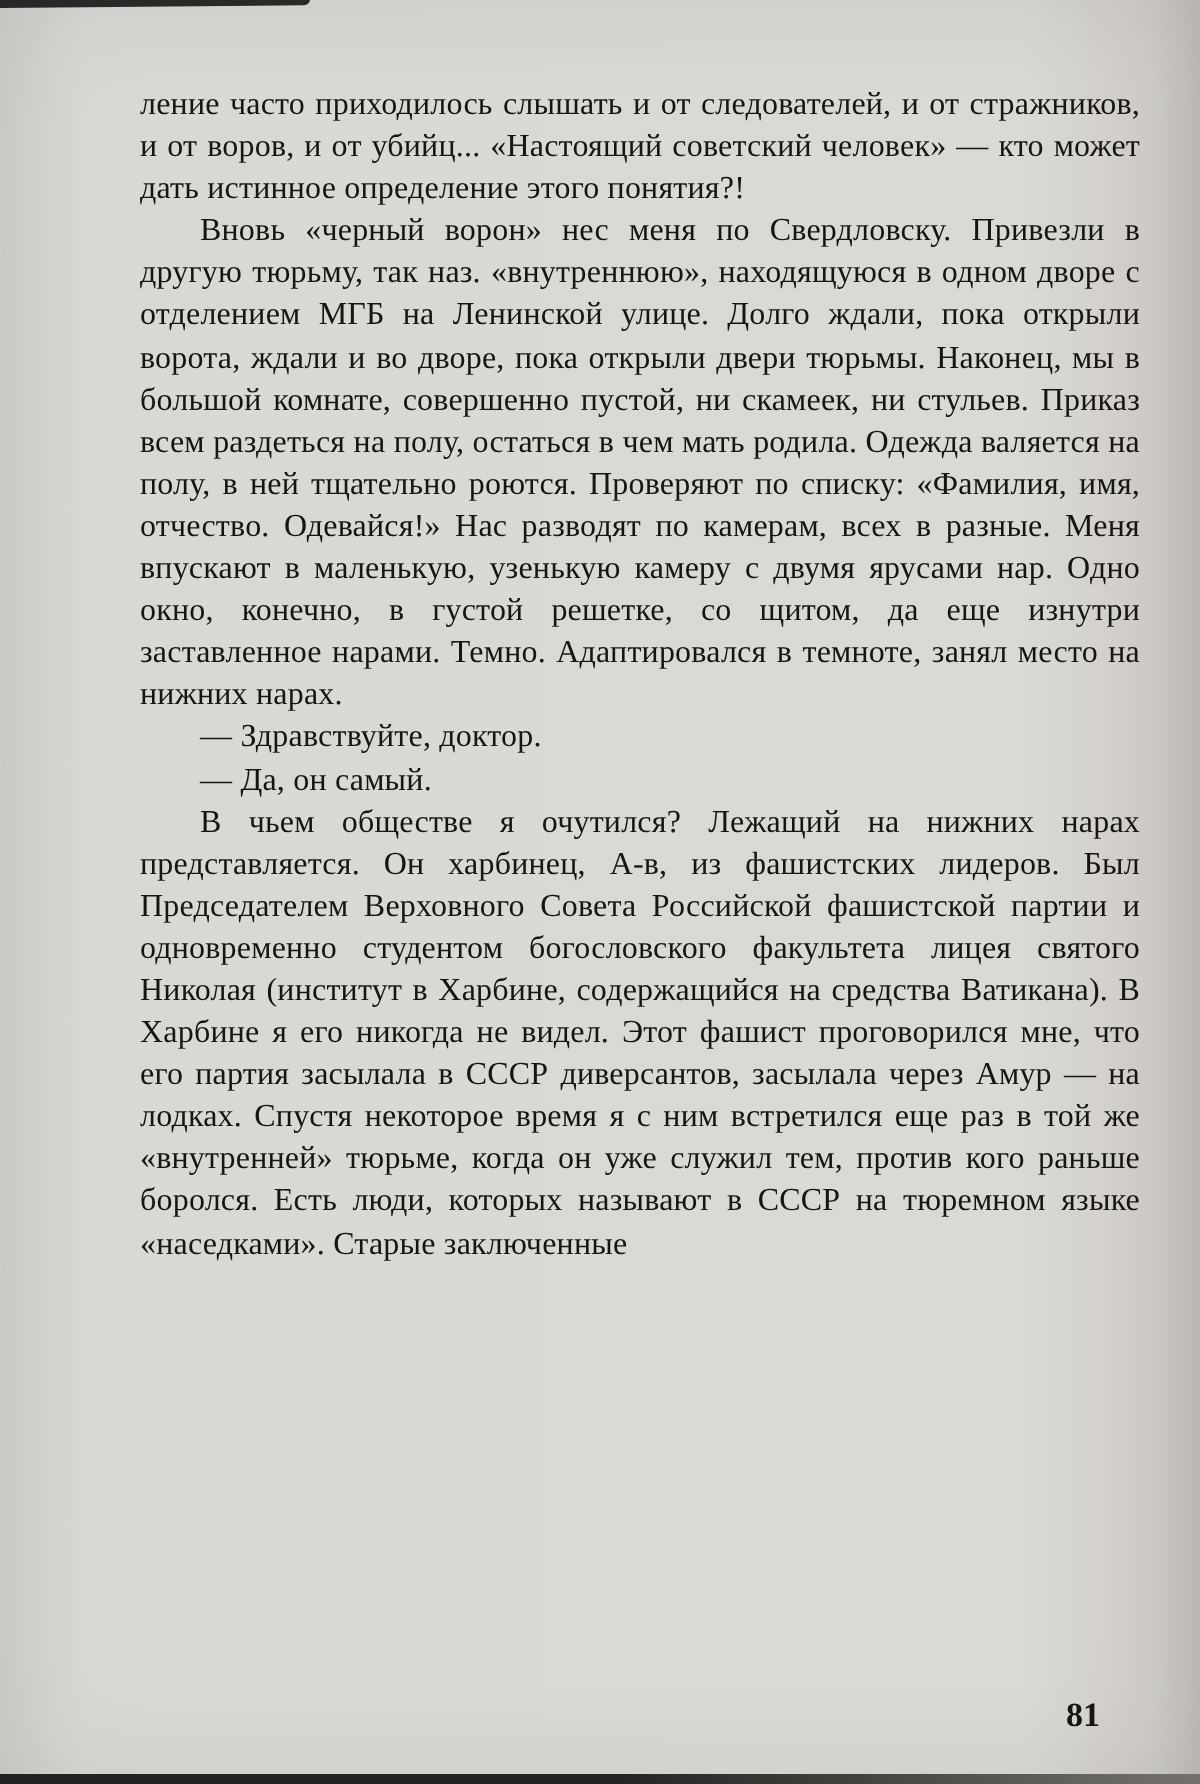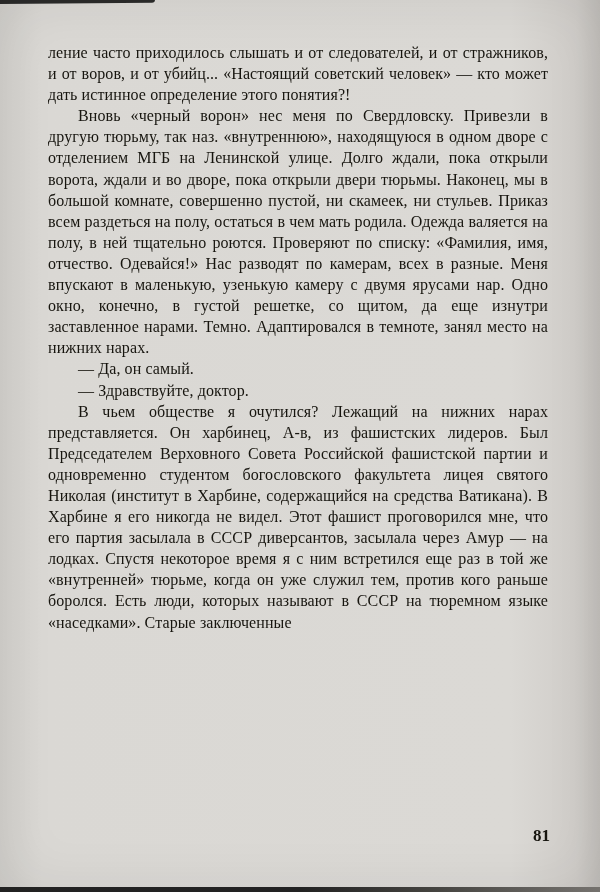--- a/index.html
+++ b/index.html
@@ -36,55 +36,55 @@
     position: absolute;
     bottom: 0;
     left: 0;
     width: 100%;
     height: 5px;
     background: linear-gradient(90deg, #0f0f0f 0%, #0f0f0f 50%, #34332f 72%, #6d6a66 100%);
     opacity: 0.9;
   }
   .text-block {
     position: absolute;
-    left: 48px;
+    left: 70px;
     top: 42px;
     width: 500px;
     color: #17150f;
     font-size: 16px;
     line-height: 21.1px;
     text-align: justify;
     letter-spacing: 0.1px;
   }
   .text-block p {
     margin: 0;
     text-indent: 30px;
   }
   .text-block p.no-indent {
     text-indent: 0;
   }
   .page-number {
     position: absolute;
     right: 50px;
-    bottom: 46px;
+    bottom: 24px;
     font-size: 17px;
     font-weight: bold;
     color: #17150f;
   }
 </style>
 </head>
 <body>
 
 <div class="page">
   <div class="artifact-top"></div>
 
   <div class="text-block">
     <p class="no-indent">ление часто приходилось слышать и от следователей, и от стражников, и от воров, и от убийц... «Настоящий советский человек» — кто может дать истинное определение этого понятия?!</p>
     <p>Вновь «черный ворон» нес меня по Свердловску. Привезли в другую тюрьму, так наз. «внутреннюю», находящуюся в одном дворе с отделением МГБ на Ленинской улице. Долго ждали, пока открыли ворота, ждали и во дворе, пока открыли двери тюрьмы. Наконец, мы в большой комнате, совершенно пустой, ни скамеек, ни стульев. Приказ всем раздеться на полу, остаться в чем мать родила. Одежда валяется на полу, в ней тщательно роются. Проверяют по списку: «Фамилия, имя, отчество. Одевайся!» Нас разводят по камерам, всех в разные. Меня впускают в маленькую, узенькую камеру с двумя ярусами нар. Одно окно, конечно, в густой решетке, со щитом, да еще изнутри заставленное нарами. Темно. Адаптировался в темноте, занял место на нижних нарах.</p>
+    <p>— Здравствуйте, доктор.</p>
     <p>— Да, он самый.</p>
-    <p>— Здравствуйте, доктор.</p>
     <p>В чьем обществе я очутился? Лежащий на нижних нарах представляется. Он харбинец, А-в, из фашистских лидеров. Был Председателем Верховного Совета Российской фашистской партии и одновременно студентом богословского факультета лицея святого Николая (институт в Харбине, содержащийся на средства Ватикана). В Харбине я его никогда не видел. Этот фашист проговорился мне, что его партия засылала в СССР диверсантов, засылала через Амур — на лодках. Спустя некоторое время я с ним встретился еще раз в той же «внутренней» тюрьме, когда он уже служил тем, против кого раньше боролся. Есть люди, которых называют в СССР на тюремном языке «наседками». Старые заключенные</p>
   </div>
 
   <div class="page-number">81</div>
 
   <div class="artifact-bottom"></div>
 </div>
 
 </body></html>

